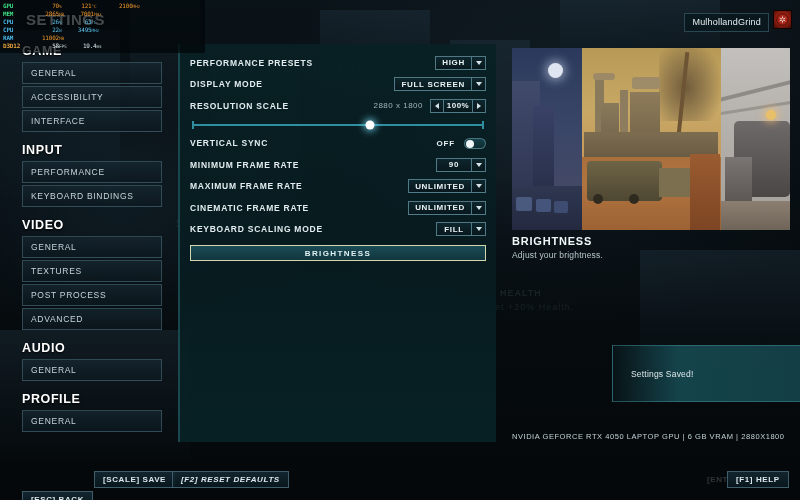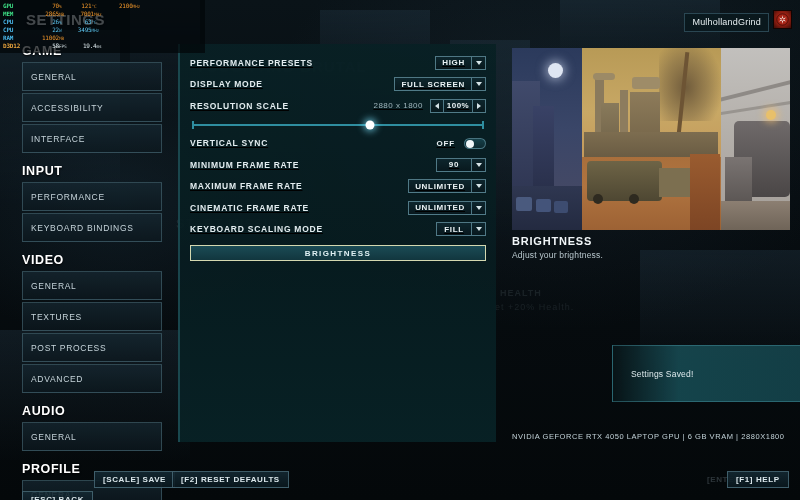--- a/index.html
+++ b/index.html
@@ -113,21 +113,21 @@
   .side-group-title {
     color: #ffffff;
     font-size: 12.5px;
     font-weight: bold;
     letter-spacing: 0.6px;
     margin: 11px 0 4px 0;
     text-shadow: 0 1px 2px #000;
   }
   .side-group-title:first-child { margin-top: 0; }
   .side-item {
-    height: 29px;
+    height: 22px;
     display: flex;
     align-items: center;
     padding-left: 8px;
     margin-bottom: 2px;
     font-size: 8.5px;
     letter-spacing: 0.7px;
     color: #c6d4da;
     background: linear-gradient(180deg, rgba(22,40,50,0.72), rgba(12,24,31,0.72));
     border: 1px solid rgba(92,130,145,0.45);
   }
@@ -140,21 +140,20 @@
     background: linear-gradient(180deg, rgba(8,32,36,0.93) 0%, rgba(7,28,32,0.93) 55%, rgba(8,34,38,0.93) 100%);
     border-left: 2px solid rgba(60,150,160,0.35);
     z-index: 20;
     padding: 8px 10px 0 10px;
   }
   .setting-row {
     height: 21.5px;
     display: flex;
     align-items: center;
     justify-content: space-between;
-    text-decoration: underline;
   }
   .setting-label {
     font-size: 8.5px;
     font-weight: bold;
     letter-spacing: 0.75px;
     color: #e2ecef;
   }
 
   
   .dropdown {
@@ -616,16 +615,16 @@
 
 <div id="toast">
   <div id="toast-text">Settings Saved!</div>
 </div>
 
 <div id="gpu-info">NVIDIA GEFORCE RTX 4050 LAPTOP GPU | 6 GB VRAM | 2880X1800</div>
 
 <div id="bottom-bar">
   <div class="hint-btn" style="left:22px;  top:15px;margin-top:20px;">[ESC] BACK</div>
   <div class="hint-btn" style="left:94px;  top:15px;">[SCALE] SAVE</div>
-  <div class="hint-btn" style="left:172px; top:15px;">[F2] RESET DEFAULTS</div>
+  <div class="hint-btn" style="left:172px; top:15px;font-style:italic;">[F2] RESET DEFAULTS</div>
   <div class="hint-btn hint-ghost" style="left:698px; top:15px;">[ENTER] SELECT</div>
   <div class="hint-btn" style="left:727px; top:15px;">[F1] HELP</div>
 </div>
 
 </body></html>

